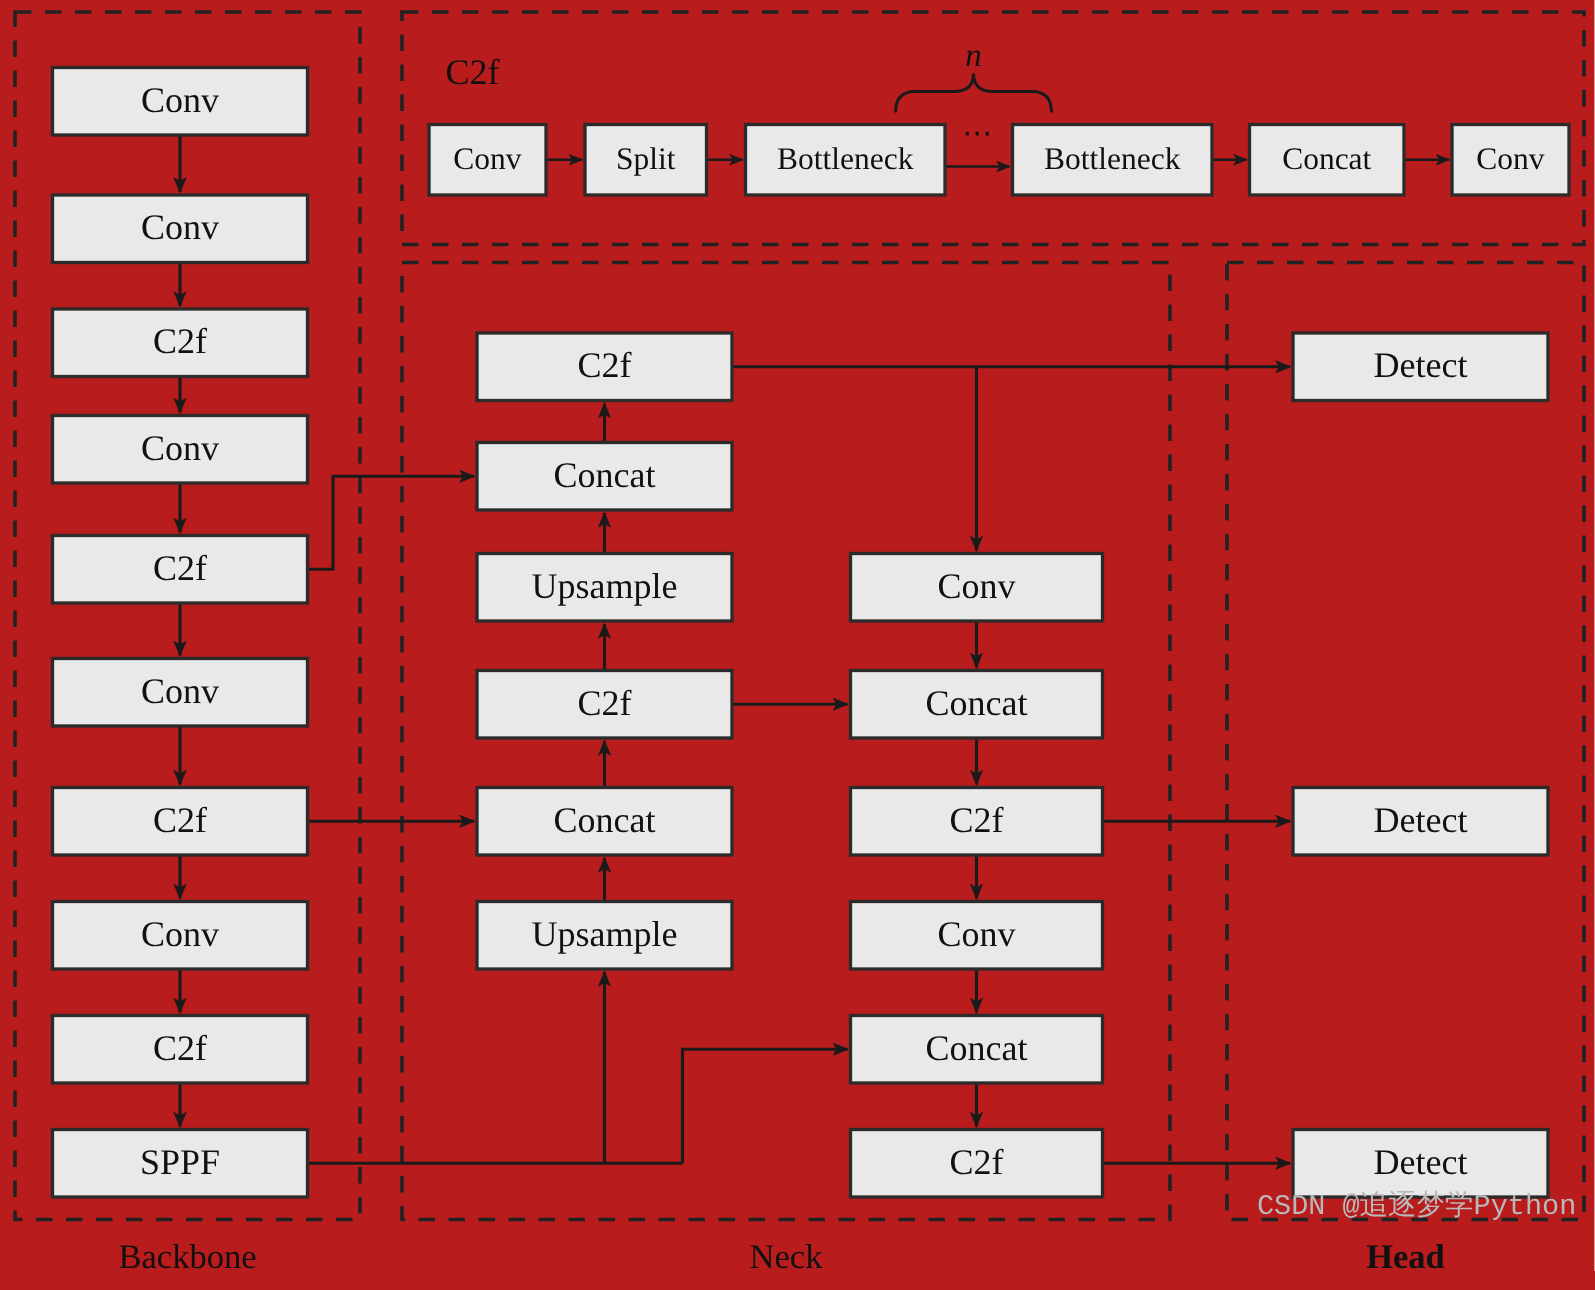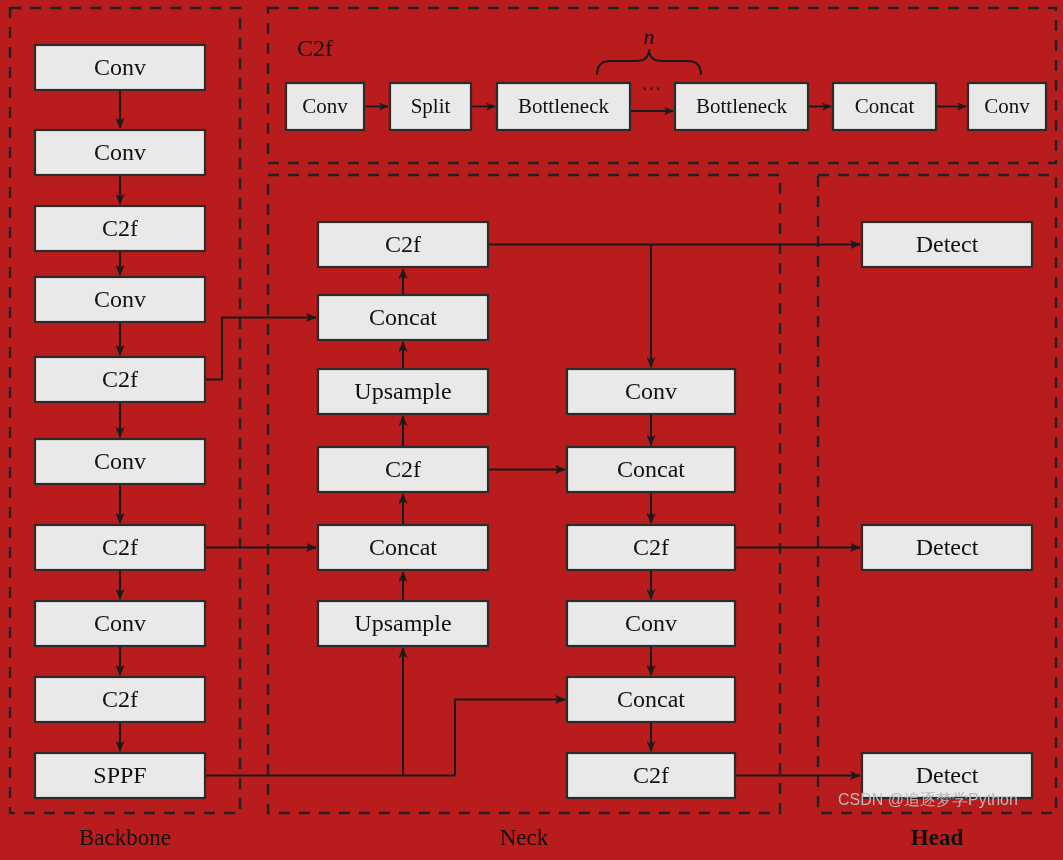--- a/index.html
+++ b/index.html
@@ -76,22 +76,22 @@
     font-family: "Liberation Serif", "DejaVu Serif", serif;
     font-size: 20px;
     fill: #111111;
     text-anchor: middle;
     letter-spacing: 1px;
   }
   .watermark {
     position: absolute;
     left: 838px;
     top: 790px;
-    font-family: Liberation Sans, sans-serif;
-    font-size: 16px;
+    font-family: Liberation Mono, monospace;
+    font-size: 19px;
     color: #b9b9b9;
     white-space: nowrap;
     user-select: none;
   }
 </style>
 </head>
 <body>
 
 <div id="root">
 

